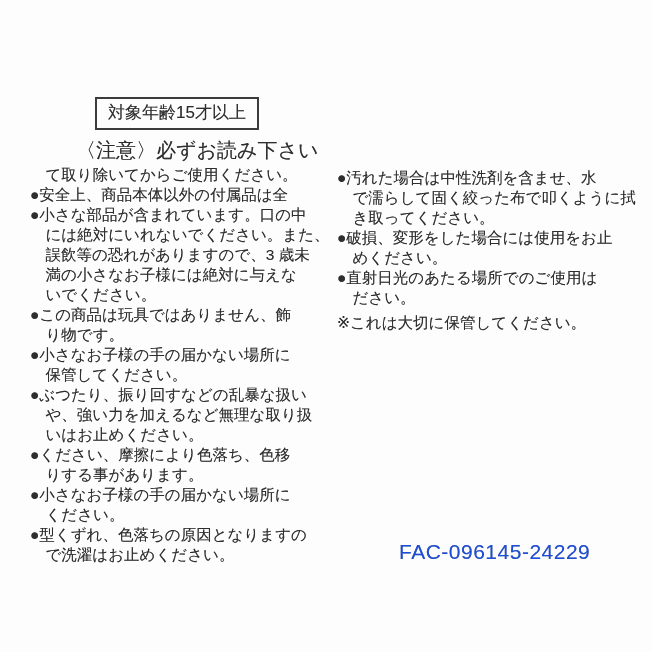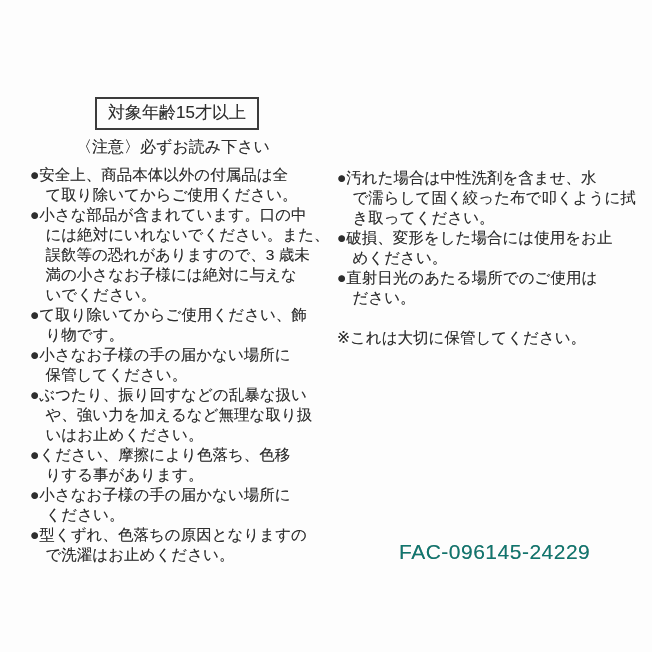--- a/index.html
+++ b/index.html
@@ -21,72 +21,72 @@
     padding: 4px 11px 5px 11px;
     font-size: 17px;
     line-height: 1.2;
     white-space: nowrap;
     background: transparent;
   }
   .caution-heading {
     position: absolute;
     left: 76px;
     top: 137px;
-    font-size: 16px;
+    font-size: 20px;
     white-space: nowrap;
   }
   .col {
     position: absolute;
     font-size: 15.5px;
     line-height: 20px;
     letter-spacing: 0;
   }
   .col-left  { left: 30px;  top: 165px; width: 304px; }
   .col-right { left: 337px; top: 168px; width: 310px; }
   .ln { white-space: nowrap; height: 20px; }
   .cont { padding-left: 1em; }
   .note {
-    margin-top: 20px;
+    margin-top: 5px;
     white-space: nowrap;
   }
   .product-code {
     position: absolute;
     left: 399px;
     top: 540px;
     font-size: 21px;
     letter-spacing: 0.5px;
-    color: #0f766e;
+    color: #1d4ed8;
     white-space: nowrap;
   }
 </style>
 </head>
 <body>
 
 <div class="page">
 
   <div class="agebox">
     <span>対象年齢15才以上</span>
   </div>
 
   <div class="caution-heading">〈注意〉必ずお読み下さい</div>
 
   <div class="col col-left">
     <div>
+      <div class="ln cont">て取り除いてからご使用ください。</div>
       <div class="ln">●安全上、商品本体以外の付属品は全</div>
-      <div class="ln cont">て取り除いてからご使用ください。</div>
     </div>
     <div>
       <div class="ln">●小さな部品が含まれています。口の中</div>
       <div class="ln cont">には絶対にいれないでください。また、</div>
       <div class="ln cont">誤飲等の恐れがありますので、3 歳未</div>
       <div class="ln cont">満の小さなお子様には絶対に与えな</div>
       <div class="ln cont">いでください。</div>
     </div>
     <div>
-      <div class="ln">●て取り除いてからご使用ください、飾</div>
+      <div class="ln">●この商品は玩具ではありません、飾</div>
       <div class="ln cont">り物です。</div>
     </div>
     <div>
       <div class="ln">●小さなお子様の手の届かない場所に</div>
       <div class="ln cont">保管してください。</div>
     </div>
     <div>
       <div class="ln">●ぶつたり、振り回すなどの乱暴な扱い</div>
       <div class="ln cont">や、強い力を加えるなど無理な取り扱</div>
       <div class="ln cont">いはお止めください。</div>

